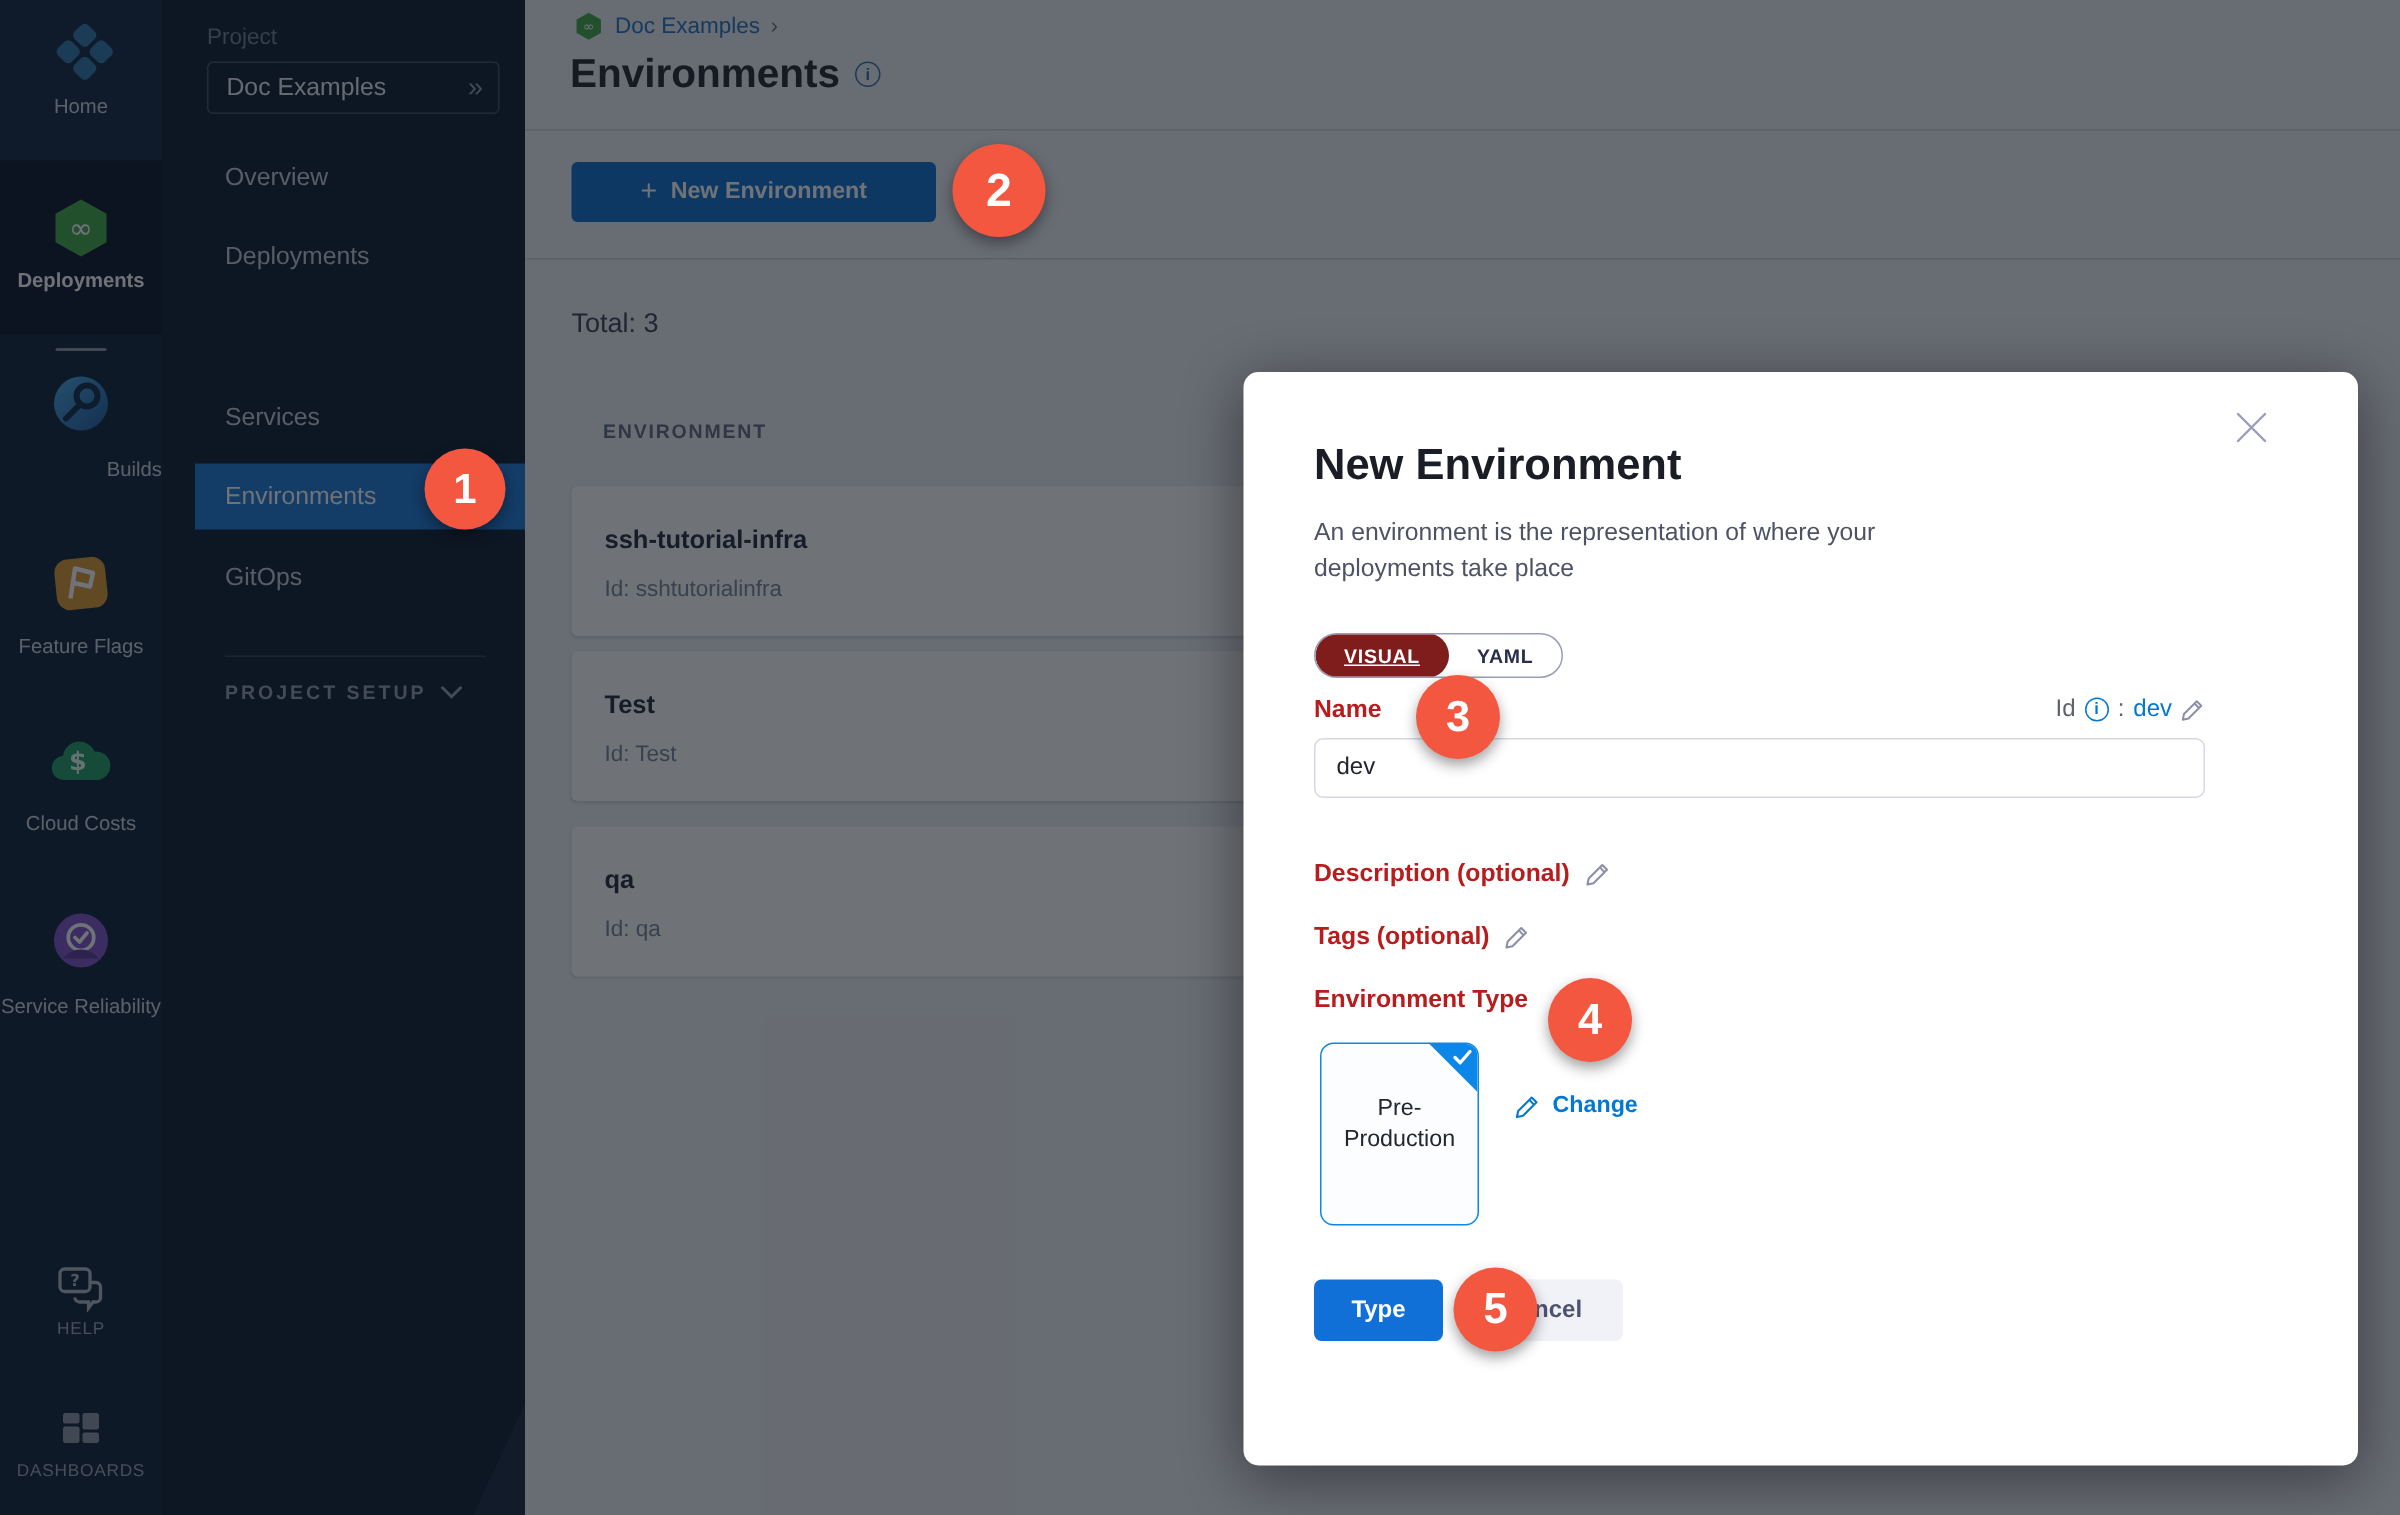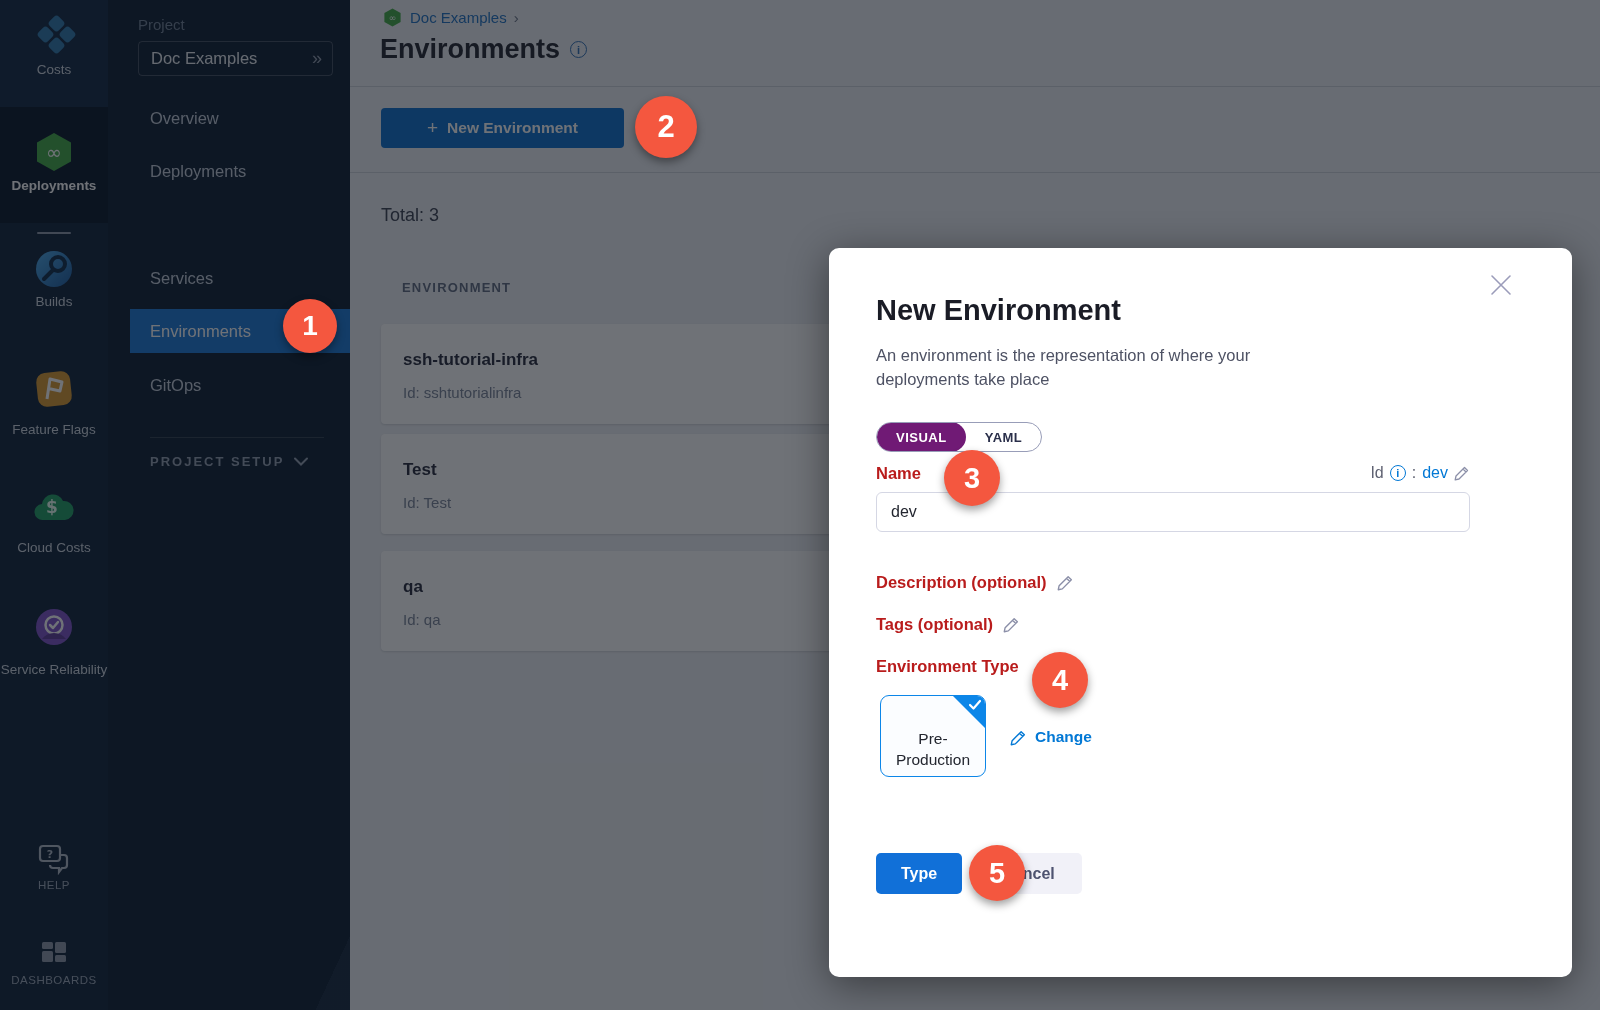--- a/index.html
+++ b/index.html
@@ -50,33 +50,33 @@
   
   .overlay { position:absolute; inset:0; background:rgba(15,20,28,0.60); z-index:5; }
 
   
   .modal { position:absolute; left:829px; top:248px; width:743px; height:729px; background:#ffffff; border-radius:10px; box-shadow:0 8px 40px rgba(0,0,0,0.45); z-index:10; }
   .modal-close { position:absolute; right:58px; top:24px; width:26px; height:26px; cursor:pointer; }
   .modal-title { position:absolute; left:47px; top:46px; font-size:29px; font-weight:700; color:#1a1c26; }
   .modal-sub { position:absolute; left:47px; top:95px; width:420px; font-size:16.5px; color:#4e5264; line-height:24px; }
   .toggle { position:absolute; left:47px; top:174px; height:30px; display:inline-flex; align-items:center; border:1px solid #989db8; border-radius:999px; background:#fff; overflow:hidden; }
   .toggle .seg { padding:0 19px; height:30px; display:flex; align-items:center; font-size:13px; font-weight:700; letter-spacing:0.5px; cursor:pointer; }
-  .toggle .seg.sel { background:#701a75; color:#ffffff; border-radius:999px; }
+  .toggle .seg.sel { background:#7f1d1d; color:#ffffff; border-radius:999px;text-decoration:underline; }
   .toggle .seg.unsel { color:#2a2f4a; }
   .field-label { font-size:16.5px; font-weight:600; color:#b91c1c; }
   .name-label { position:absolute; left:47px; top:216px; }
   .id-row { position:absolute; right:102px; top:216px; display:flex; align-items:center; gap:6px; font-size:16px; }
   .id-key { color:#5f6272; }
   .id-colon { color:#5f6272; }
   .id-val { color:#0278d5; }
   .name-input { position:absolute; left:47px; top:244px; width:594px; height:40px; border:1px solid #d5d7e4; border-radius:6px; font-size:16px; color:#23262f; padding:0 14px; font-family:inherit; outline:none; }
   .desc-label { position:absolute; left:47px; top:325px; display:flex; align-items:center; gap:10px; }
   .tags-label { position:absolute; left:47px; top:367px; display:flex; align-items:center; gap:10px; }
   .envtype-label { position:absolute; left:47px; top:409px; }
-  .envtype-card { position:absolute; left:51px; top:447px; width:106px; height:82px; background:#fbfdff; border:1.5px solid #0c86e8; border-radius:9px; overflow:hidden; cursor:pointer;padding-left:38px; }
+  .envtype-card { position:absolute; left:51px; top:447px; width:106px; height:122px; background:#fbfdff; border:1.5px solid #0c86e8; border-radius:9px; overflow:hidden; cursor:pointer;padding-left:38px; }
   .envtype-card .fold { position:absolute; right:0; top:0; width:0; height:0; border-top:32px solid #0c86e8; border-left:32px solid transparent; }
   .envtype-card .fold-check { position:absolute; right:3px; top:3px; }
   .envtype-card .card-text { position:absolute; left:0; right:0; top:32px; text-align:center; font-size:15.5px; color:#23262f; line-height:21px; padding:0 13px; }
   .change-link { position:absolute; left:181px; top:480px; display:flex; align-items:center; gap:8px; color:#0278d5; font-size:15.5px; font-weight:600; cursor:pointer; }
   .btn-save { position:absolute; left:47px; top:605px; width:86px; height:41px; background:#1170d8; border:none; border-radius:5px; color:#fff; font-size:16px; font-weight:700; cursor:pointer; font-family:inherit; }
   .btn-cancel { position:absolute; left:146px; top:605px; width:107px; height:41px; background:#f1f1f8; border:none; border-radius:5px; color:#4e5370; font-size:16px; font-weight:700; cursor:pointer; font-family:inherit; }
 
   
   .badge { position:absolute; z-index:20; border-radius:50%; background:#f4573f; color:#fff; display:flex; align-items:center; justify-content:center; font-weight:700; box-shadow:0 4px 9px rgba(0,0,0,0.38); }
   .badge1 { left:283px; top:299px; width:54px; height:54px; font-size:28px; }
@@ -100,21 +100,21 @@
       <span class="mod-icon">
         <svg width="46" height="46" viewBox="0 0 46 46">
             <g fill="#2e78ad">
               <rect x="19" y="5" width="13" height="13" rx="3.5" transform="rotate(45 25.5 11.5)"></rect>
               <rect x="8" y="16" width="13" height="13" rx="3.5" transform="rotate(45 14.5 22.5)"></rect>
               <rect x="30" y="16" width="13" height="13" rx="3.5" transform="rotate(45 36.5 22.5)"></rect>
               <rect x="19" y="27" width="13" height="13" rx="3.5" transform="rotate(45 25.5 33.5)"></rect>
             </g>
           </svg>
       </span>
-      <div class="mod-label">Costs</div>
+      <div class="mod-label">Home</div>
     </div>
 
     <div class="mod-item" style="top:130px;">
       <span class="mod-icon">
         <svg width="44" height="44" viewBox="0 0 44 44">
             <polygon points="22,3 39,12.5 39,31.5 22,41 5,31.5 5,12.5" fill="#42ab45"></polygon>
             <text x="22" y="28.5" text-anchor="middle" font-size="19" fill="#fff" font-family="'DejaVu Sans',sans-serif">∞</text>
           </svg>
       </span>
       <div class="mod-label" style="color:#fff;font-weight:600;">Deployments</div>
@@ -128,21 +128,21 @@
               <linearGradient id="bgrad" x1="0" y1="0" x2="1" y2="1">
                 <stop offset="0" stop-color="#4aa9e9"></stop>
                 <stop offset="1" stop-color="#1b5a9e"></stop>
               </linearGradient>
             </defs>
             <circle cx="21" cy="21" r="18" fill="url(#bgrad)"></circle>
             <circle cx="25" cy="16" r="7" fill="none" stroke="#0d2b4a" stroke-width="4"></circle>
             <line x1="20" y1="22" x2="11" y2="31" stroke="#0d2b4a" stroke-width="4" stroke-linecap="round"></line>
           </svg>
       </span>
-      <div class="mod-label" style="">Builds</div>
+      <div class="mod-label" style="margin-top:10px;text-align:right;">Builds</div>
     </div>
 
     <div class="mod-item" style="top:368px;">
       <span class="mod-icon">
         <svg width="42" height="42" viewBox="0 0 42 42">
             <rect x="4" y="4" width="34" height="34" rx="9" fill="#d9982f" transform="rotate(-6 21 21)"></rect>
             <path d="M14 31 L17 11 L29 14 L27 23 L15.5 20.5" fill="none" stroke="#fff" stroke-width="3" stroke-linejoin="round"></path>
           </svg>
       </span>
       <div class="mod-label" style="margin-top:8px;">Feature Flags</div>

